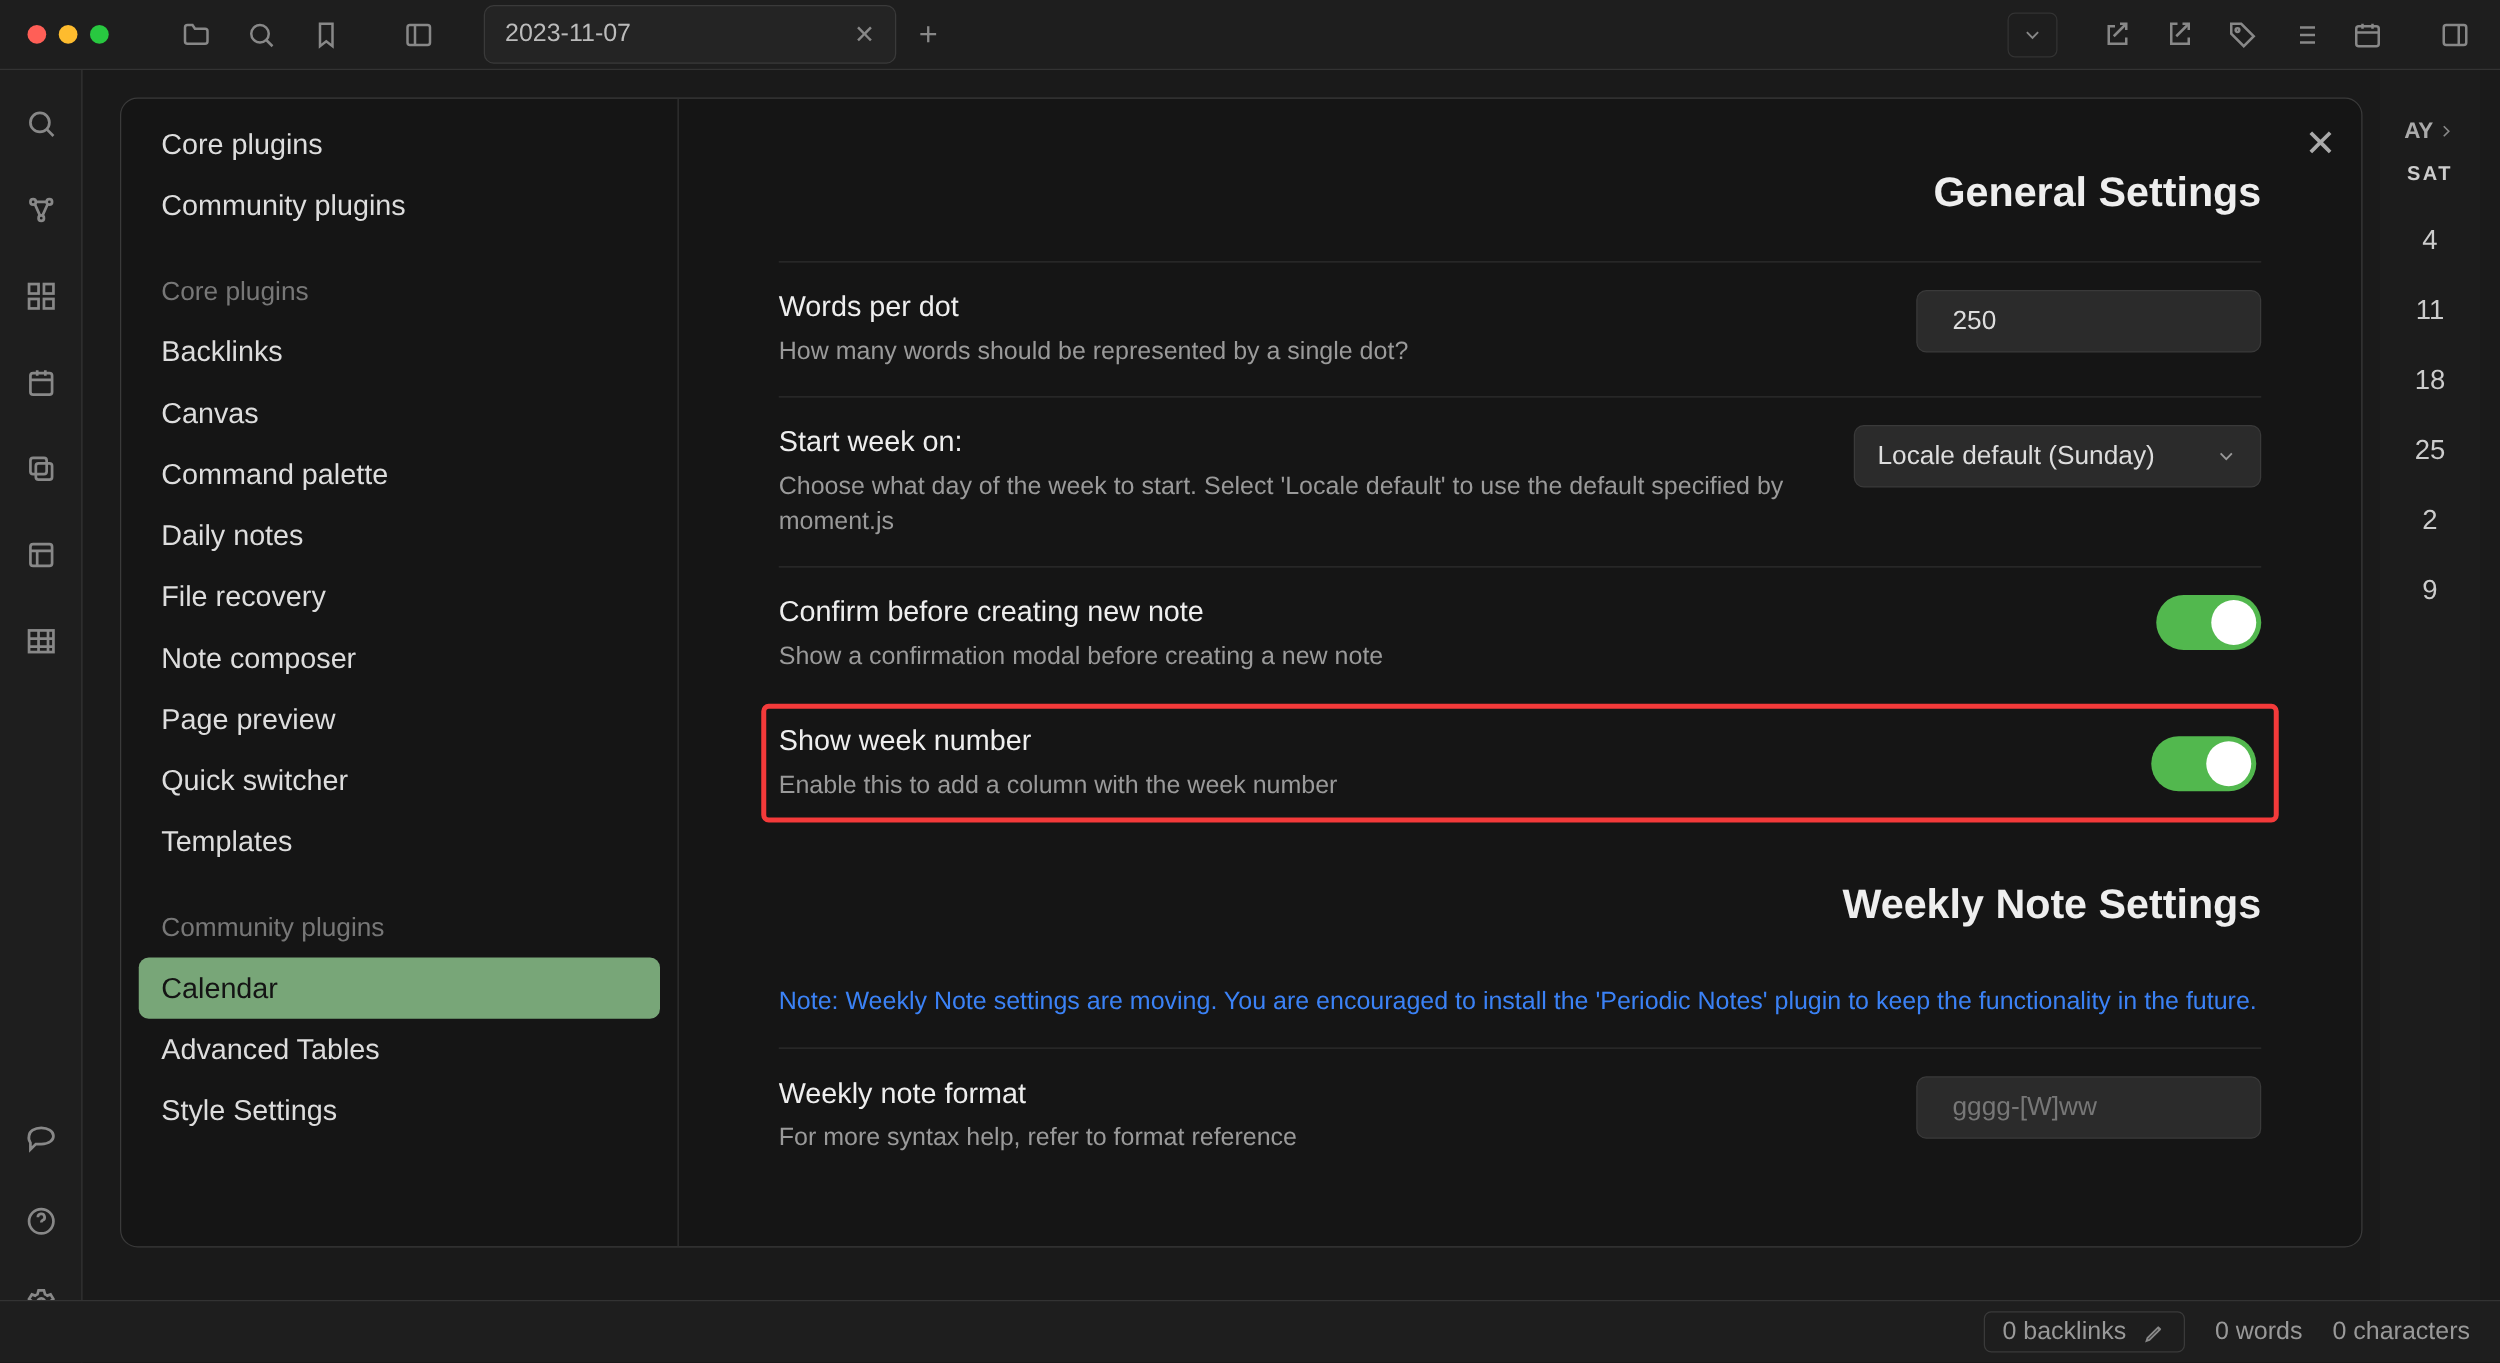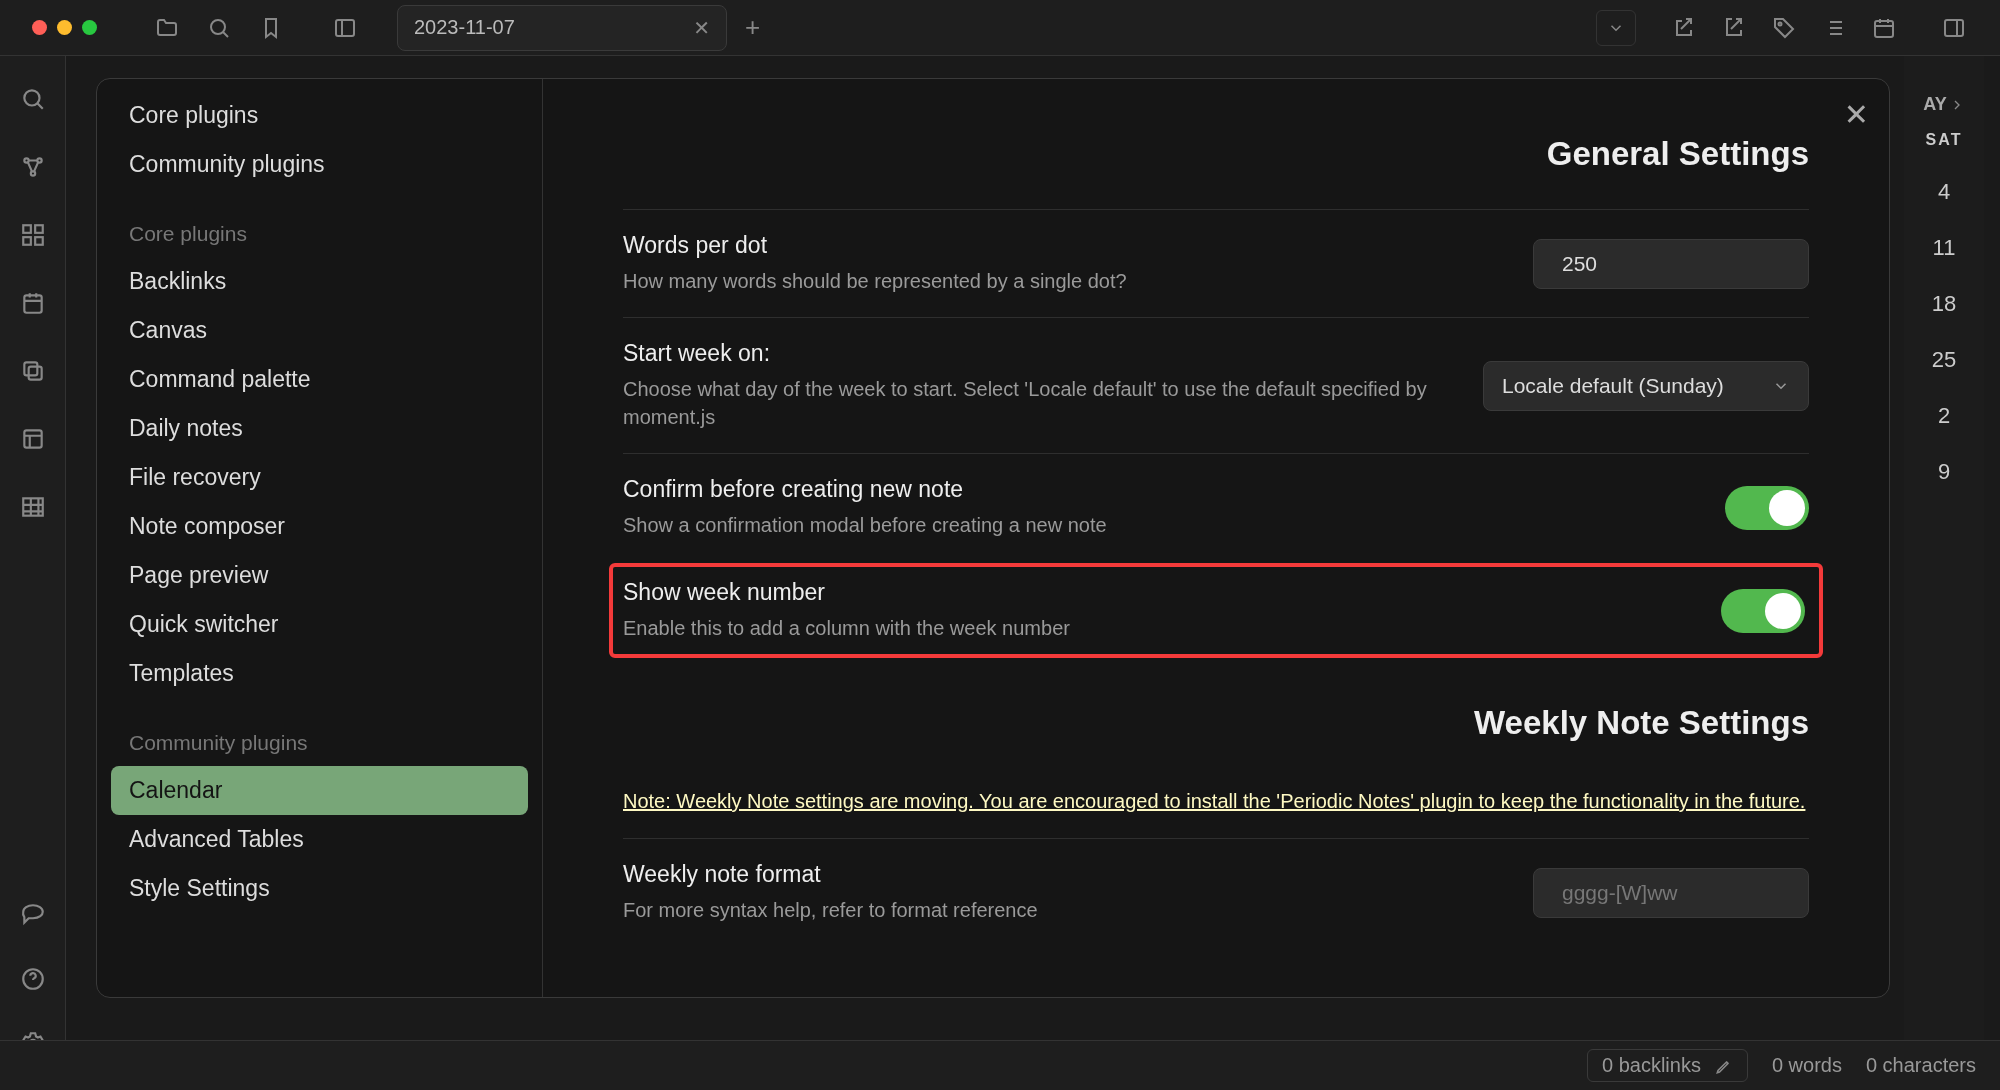--- a/index.html
+++ b/index.html
@@ -13,21 +13,21 @@
     position: relative;
   }
 
   
   .titlebar {
     display: flex;
     align-items: center;
     height: 56px;
     background: #1e1e1e;
     border-bottom: 1px solid #333;
-    padding: 0 24px;
+    padding: 0 14px;
     gap: 8px;
   }
   .traffic-lights { display: flex; gap: 10px; margin-right: 40px; margin-left: 8px; }
   .dot { width: 15px; height: 15px; border-radius: 50%; }
   .dot-red { background: #ff5f57; }
   .dot-yellow { background: #febc2e; }
   .dot-green { background: #28c840; }
   .titlebar-icon {
     width: 44px; height: 40px;
     display: flex; align-items: center; justify-content: center;
@@ -131,31 +131,31 @@
 
   
   .m-main {
     flex: 1;
     padding: 56px 80px 40px 80px;
     overflow-y: auto;
   }
   .section-title { font-size: 33px; font-weight: 700; color: #eee; margin-bottom: 36px; text-align: right; }
   .setting-row {
     display: flex;
-    align-items: center;
+    align-items: flex-start;
     justify-content: space-between;
     border-top: 1px solid #2e2e2e;
     padding: 22px 0;
     gap: 40px;
   }
   .setting-row:first-of-type { border-top: none; }
   .setting-text { flex: 1; }
   .setting-name { font-size: 23px; color: #eee; margin-bottom: 8px; }
   .setting-desc { font-size: 20px; color: #9a9a9a; line-height: 1.4; }
-  .setting-note { font-size: 20px; color: #fef9c3; line-height: 1.5; padding: 8px 0 22px 0; text-decoration: underline; }
+  .setting-note { font-size: 20px; color: #3b82f6; line-height: 1.5; padding: 8px 0 22px 0; }
 
   .text-input {
     width: 276px;
     background: #2b2b2b;
     border: 1px solid #3a3a3a;
     border-radius: 8px;
     padding: 12px 28px;
     color: #ddd;
     font-size: 21px;
   }

